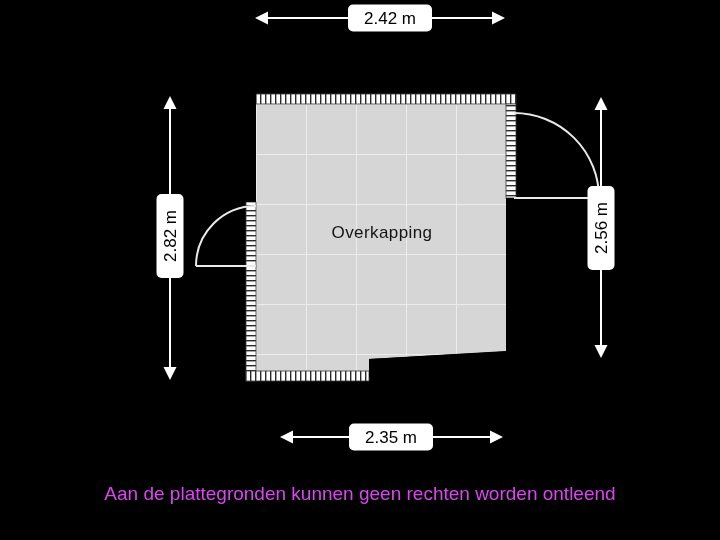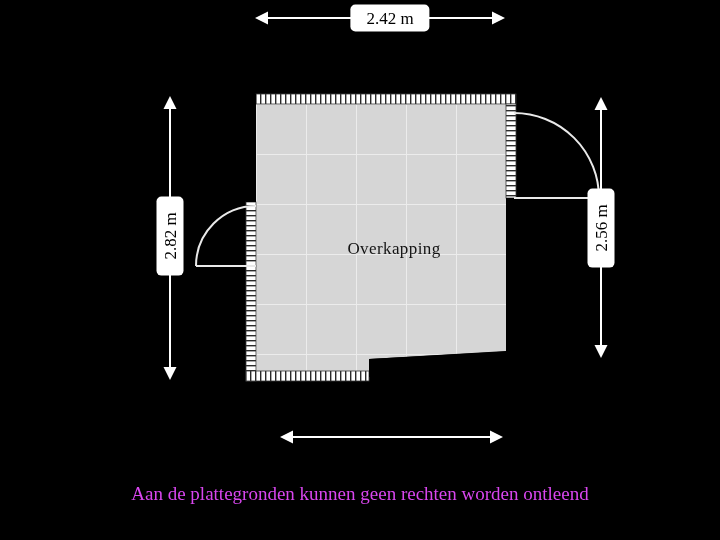--- a/index.html
+++ b/index.html
@@ -6,21 +6,21 @@
     margin: 0;
     padding: 0;
     background: #000000;
   }
   .stage {
     position: relative;
     width: 720px;
     height: 540px;
     background: #000000;
     overflow: hidden;
-    font-family: Liberation Serif, serif;
+    font-family: Liberation Sans, sans-serif;
   }
   .stage svg {
     position: absolute;
     left: 0;
     top: 0;
   }
   .dim-label {
     position: absolute;
     background: #ffffff;
     color: #000000;
@@ -115,20 +115,21 @@
       <polygon points="503,437 490,430.5 490,443.5"></polygon>
     </g>
   </svg>
 
   <div class="dim-label" style="left:390px; top:18px;">2.42 m</div>
 
   <div class="dim-label rot" style="left:170px; top:236px;">2.82 m</div>
 
   <div class="dim-label rot" style="left:601px; top:228px;">2.56 m</div>
 
+  <div class="dim-label" style="left:391px; top:437px;">2.35 m</div>
 
-  <div class="room-label" style="left:382px; top:249px;margin-left:12px;">Overkapping</div>
+  <div class="room-label" style="left:382px; top:233px;">Overkapping</div>
 
   <div class="footer">
     <div>Aan de plattegronden kunnen geen rechten worden ontleend</div>
   </div>
 
 </div>
 
 </body></html>

